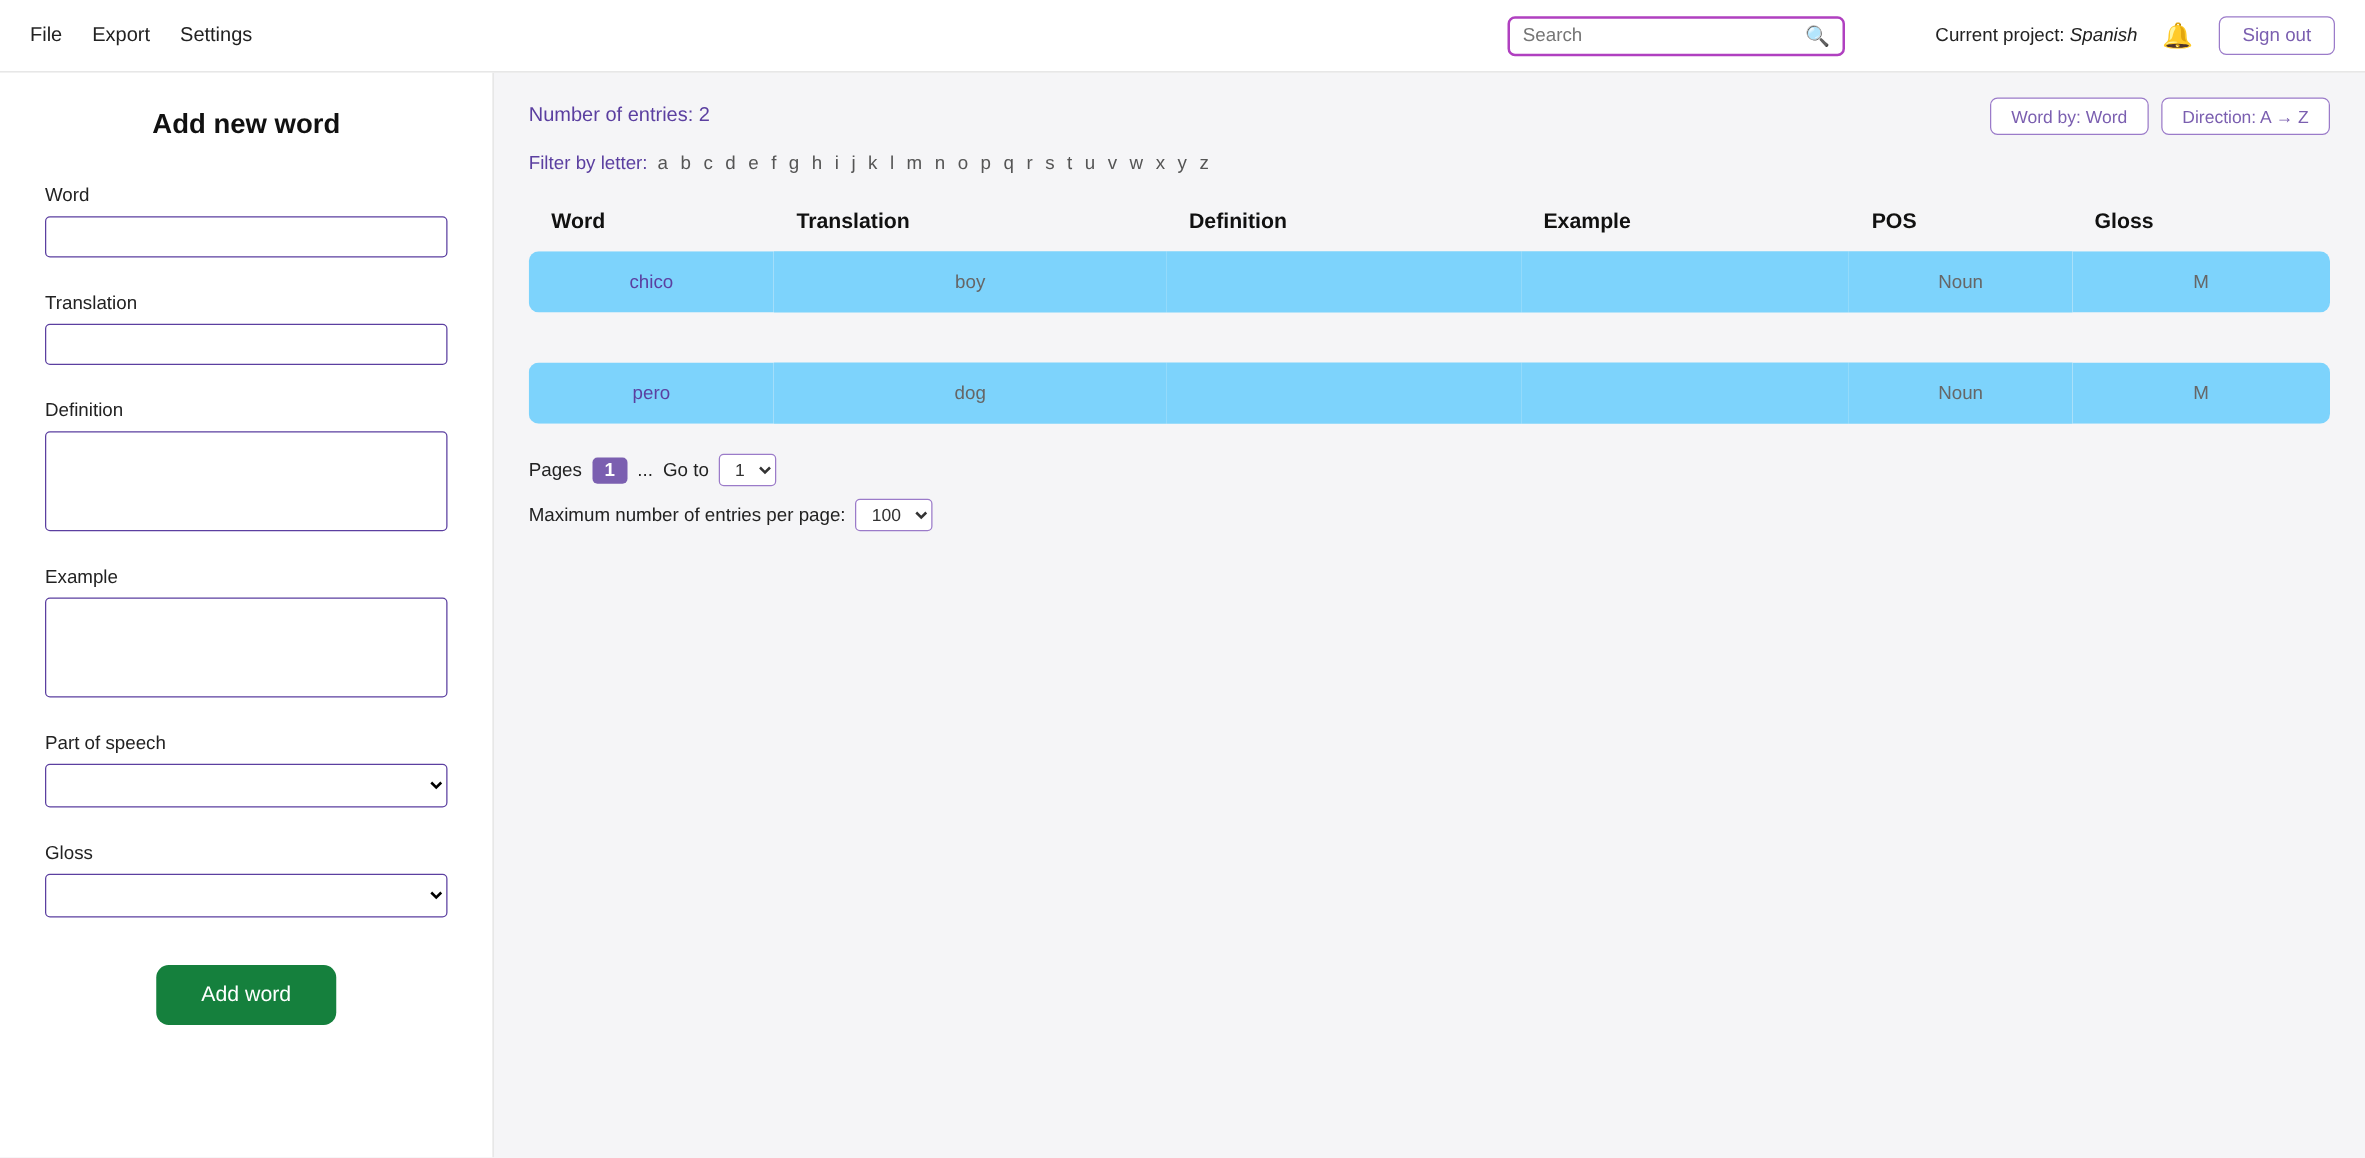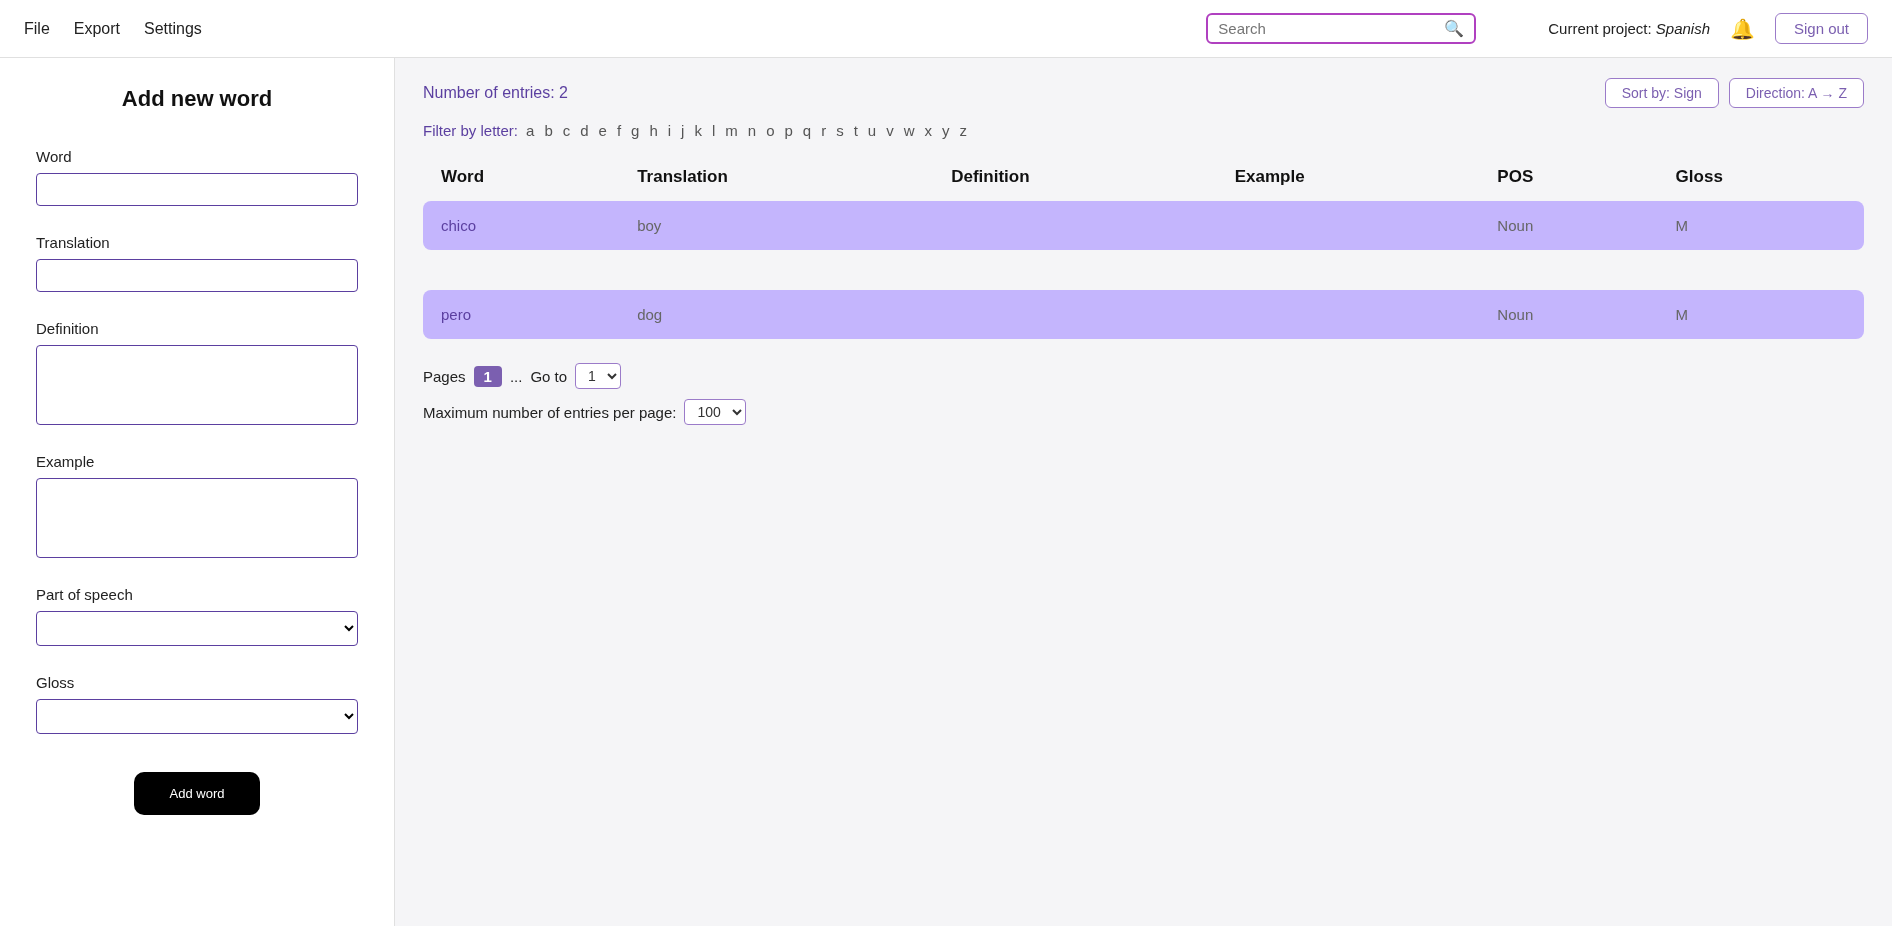--- a/index.html
+++ b/index.html
@@ -152,26 +152,26 @@
       border: 1.5px solid #5b3fa0;
       border-radius: 4px;
       padding: 7px 10px;
       font-size: 15px;
       outline: none;
       width: 100%;
       background: #fff;
       appearance: auto;
     }
     .add-word-btn {
-      background: #000000;
+      background: #15803d;
       color: #fff;
       border: none;
       border-radius: 10px;
       padding: 14px 36px;
-      font-size: 13px;
+      font-size: 17px;
       cursor: pointer;
       align-self: center;
       margin-top: 10px;
     }
 
     
     .right-panel {
       flex: 1;
       padding: 20px 28px;
       display: flex;
@@ -270,23 +270,24 @@
       color: #111;
       padding: 10px 18px;
       text-align: left;
     }
     .entries-table td {
       font-size: 15px;
       color: #666;
       padding: 16px 18px;
     }
     .entry-card {
-      background: #c4b5fd;
+      background: #7dd3fc;
       border: 2px solid #7f1d1d;
       border-radius: 8px;
+      text-align: center;
     }
     .entry-card td:first-child {
       border-radius: 8px 0 0 8px;
       color: #5b3fa0;
     }
     .entry-card td:last-child {
       border-radius: 0 8px 8px 0;
     }
   </style>
 </head>
@@ -359,21 +360,21 @@
     </div>
 
     <button class="add-word-btn">Add word</button>
   </div>
 
   <div class="right-panel">
 
     <div class="top-bar">
       <span class="entries-count">Number of entries: 2</span>
       <div class="top-bar-buttons">
-        <button class="sort-btn">Sort by: Sign</button>
+        <button class="sort-btn">Word by: Word</button>
         <button class="direction-btn">Direction: A → Z</button>
       </div>
     </div>
 
     <div class="filter-bar">
       <span class="filter-label">Filter by letter:</span>
       <span class="filter-letter">a</span>
       <span class="filter-letter">b</span>
       <span class="filter-letter">c</span>
       <span class="filter-letter">d</span>

